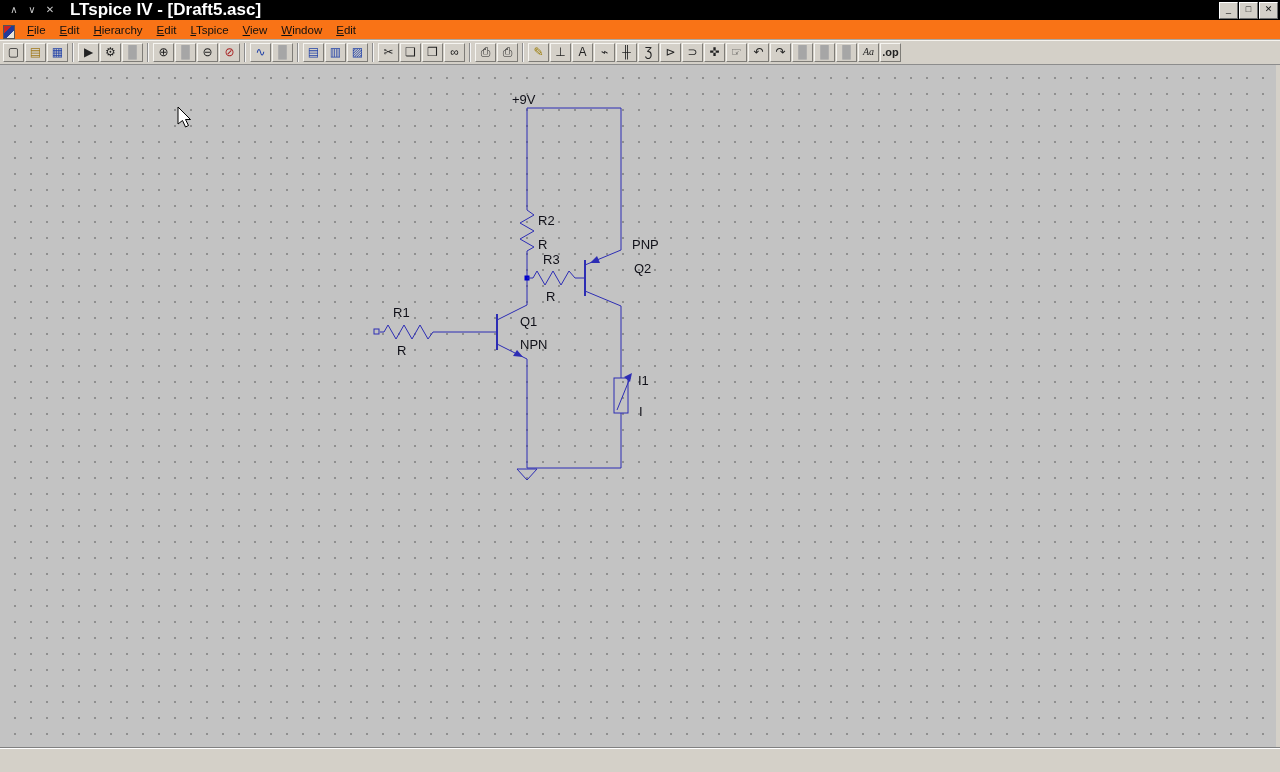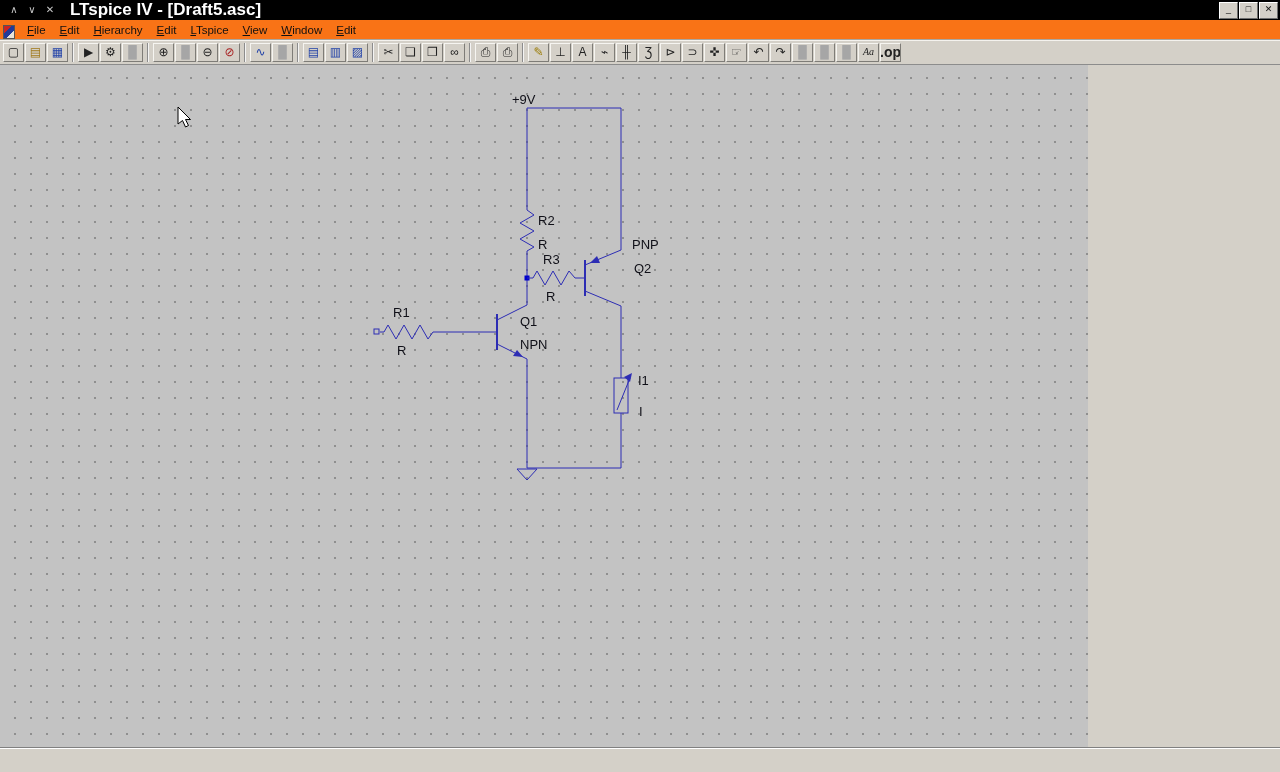--- a/index.html
+++ b/index.html
@@ -24,24 +24,24 @@
   
   .toolbar{height:24px;background:#d4d0c8;display:flex;align-items:center;padding-left:3px;gap:1px;
            border-bottom:1px solid #8c8c8c;box-shadow:inset 0 1px 0 #f4f2ee;}
   .tbtn{width:21px;height:19px;box-sizing:border-box;display:flex;align-items:center;justify-content:center;
         font-size:12px;line-height:1;color:#222;background:#d4d0c8;border:1px solid;
         border-color:#f6f5f1 #7e7c77 #7e7c77 #f6f5f1;cursor:default;overflow:hidden;}
   .tsep{width:0;height:19px;margin:0 3px;border-left:1px solid #8c8c8c;border-right:1px solid #f4f4f4;}
   .c-gold{color:#a07818}.c-blue{color:#2242a8}.c-red{color:#a82222}.c-pencil{color:#9a7a00}
   .disabled{color:#a6a6a6;}
   .c-serif{font-family:"Liberation Serif",serif;font-style:italic;font-size:10px;}
-  .c-op{font-size:14px;font-weight:bold;}
+  .c-op{font-size:11px;font-weight:bold;}
 
   
-  .canvas{position:relative;width:1088px;height:682px;background-color:#c3c3c3;
+  .canvas{position:relative;width:1276px;height:682px;background-color:#c3c3c3;
           background-image:radial-gradient(circle,#8f8f8f 0.8px,transparent 1.3px);
           background-size:16px 16px;background-position:7px 5px;overflow:hidden;}
   .schem{position:absolute;left:0;top:0;}
   .slabel{font-family:"Liberation Sans",sans-serif;font-size:13px;fill:#101018;}
 
   
   .statusbar{height:27px;background:#d4d0c8;border-top:1px solid #808080;box-shadow:inset 0 1px 0 #ffffff;}
 </style>
 </head>
 <body>

